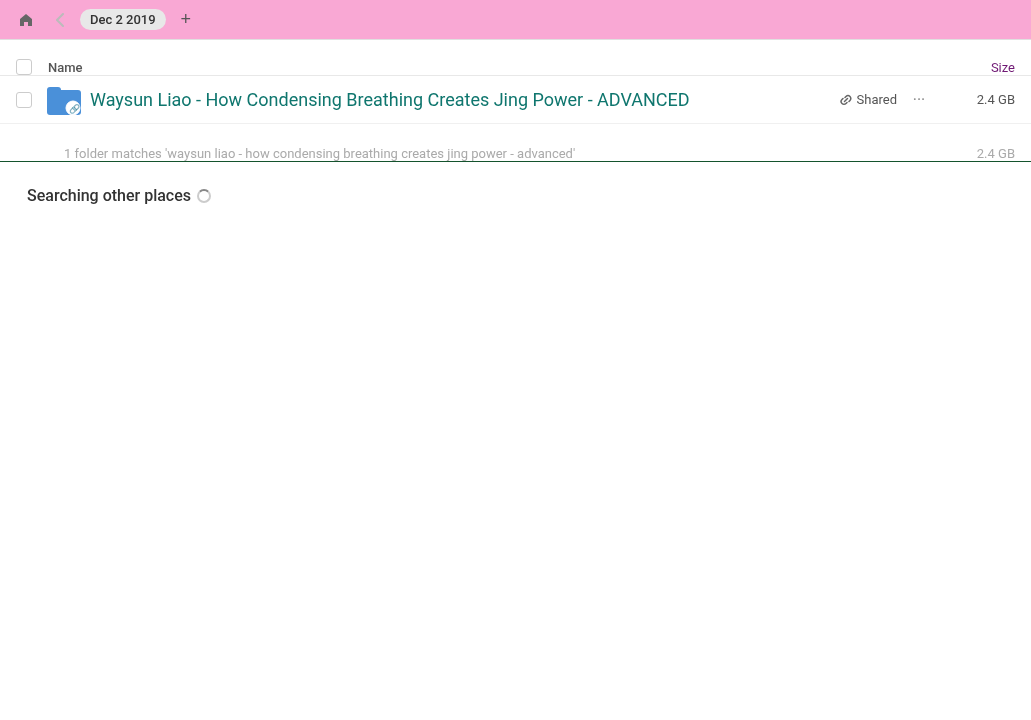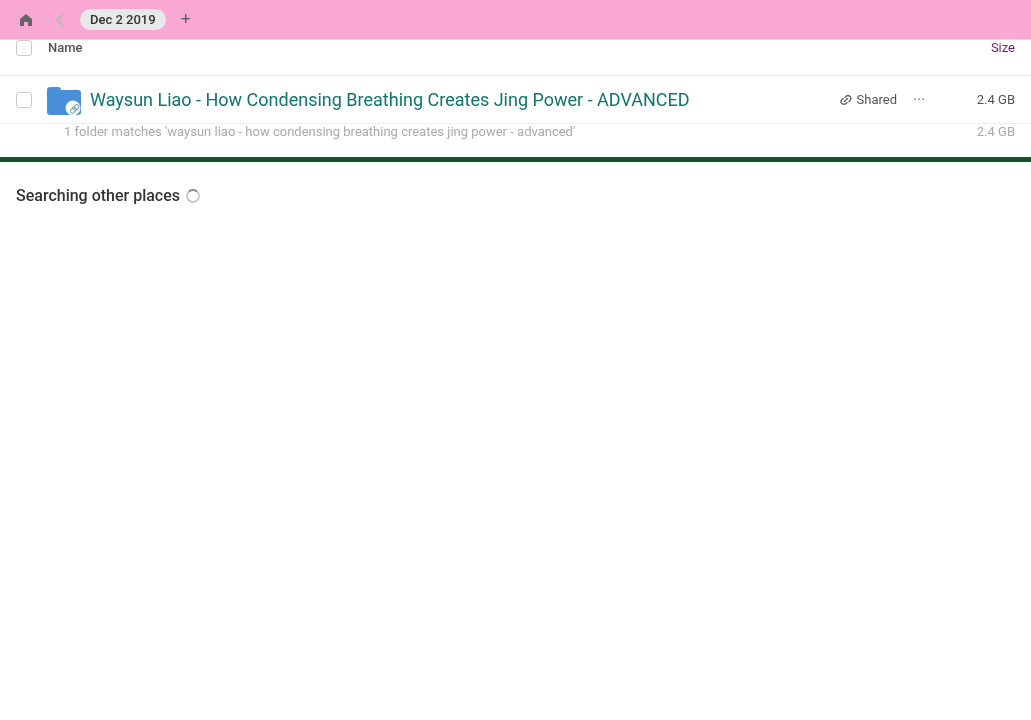--- a/index.html
+++ b/index.html
@@ -80,21 +80,21 @@
       color: #555;
       background: none;
       border: none;
       font-size: 18px;
       font-weight: 300;
     }
 
     
     .column-headers {
       display: flex;
-      align-items: flex-start;
+      align-items: flex-end;
       padding: 0 16px;
       height: 36px;
       border-bottom: 1px solid #e8e8e8;
       background: #ffffff;
     }
 
     .col-checkbox {
       width: 32px;
       display: flex;
       align-items: center;
@@ -171,43 +171,43 @@
     .file-row-size {
       width: 70px;
       text-align: right;
       font-size: 13px;
       color: #555;
     }
 
     
     .match-row {
       display: flex;
-      align-items: flex-start;
+      align-items: flex-end;
       padding: 0 16px 0 64px;
       height: 38px;
-      border-bottom: 5px solid #14532d;
+      border-bottom: 1px solid #14532d;
       background: #ffffff;
     }
 
     .match-row-text {
       flex: 1;
       font-size: 13px;
       color: #aaa;
     }
 
     .match-row-size {
       width: 70px;
       text-align: right;
       font-size: 13px;
       color: #aaa;
     }
 
     
     .searching-section {
-      padding: 24px 16px 8px 16px;
+      padding: 24px 16px 8px 27px;
     }
 
     .searching-title {
       font-size: 16px;
       font-weight: 500;
       color: #333;
       display: flex;
       align-items: center;
       gap: 6px;
     }

